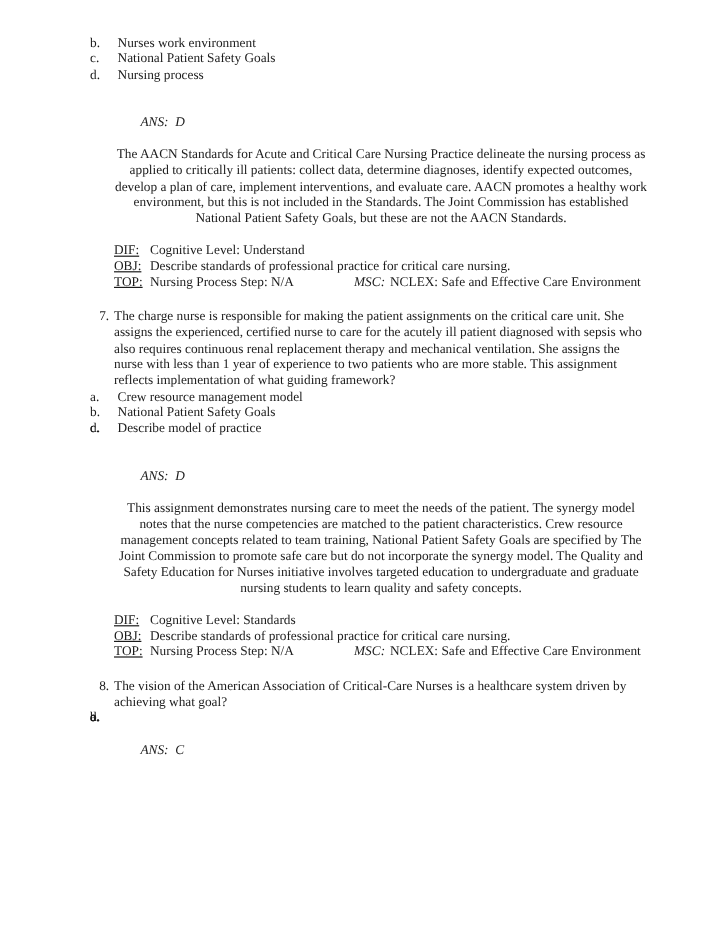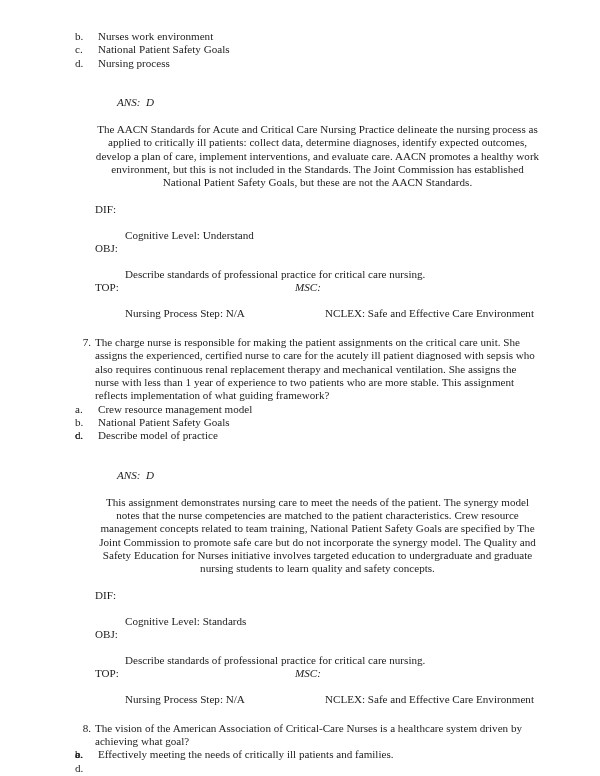--- a/index.html
+++ b/index.html
@@ -71,24 +71,24 @@
     margin-left: 35px;
   }
   .meta-row {
     display: flex;
     line-height: 13.35px;
     white-space: nowrap;
   }
   .meta-lbl {
     width: 30px;
     flex: 0 0 30px;
+    text-decoration: underline;
   }
   .meta-val {
     flex: 0 0 auto;
-    margin-top: 26px;
   }
   .meta-val.topval {
     width: 170px;
     flex: 0 0 170px;
   }
   .meta-lbl2 {
     width: 30px;
     flex: 0 0 30px;
     font-style: italic;
   }
@@ -223,21 +223,20 @@
 
     <div class="opt-list">
       <div class="opt">
         <span class="ltr">a.</span>
       </div>
       <div class="opt">
         <span class="ltr">b.</span>
       </div>
       <div class="opt">
         <span class="ltr">c.</span>
-        <span>Effectively meeting the needs of critically ill patients and families.</span>
       </div>
       <div class="opt">
         <span class="ltr">d.</span>
       </div>
     </div>
 
     <div class="gap-md"></div>
 
     <div class="ans-block">
       <div class="ans-line">

